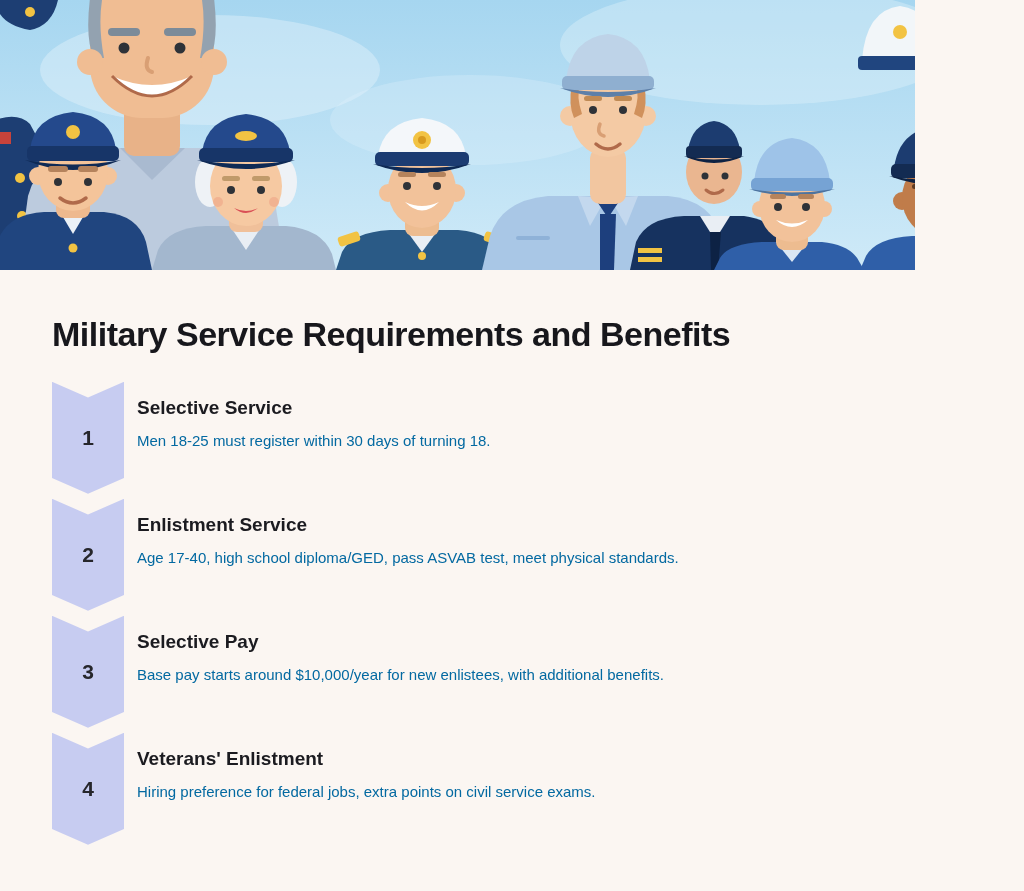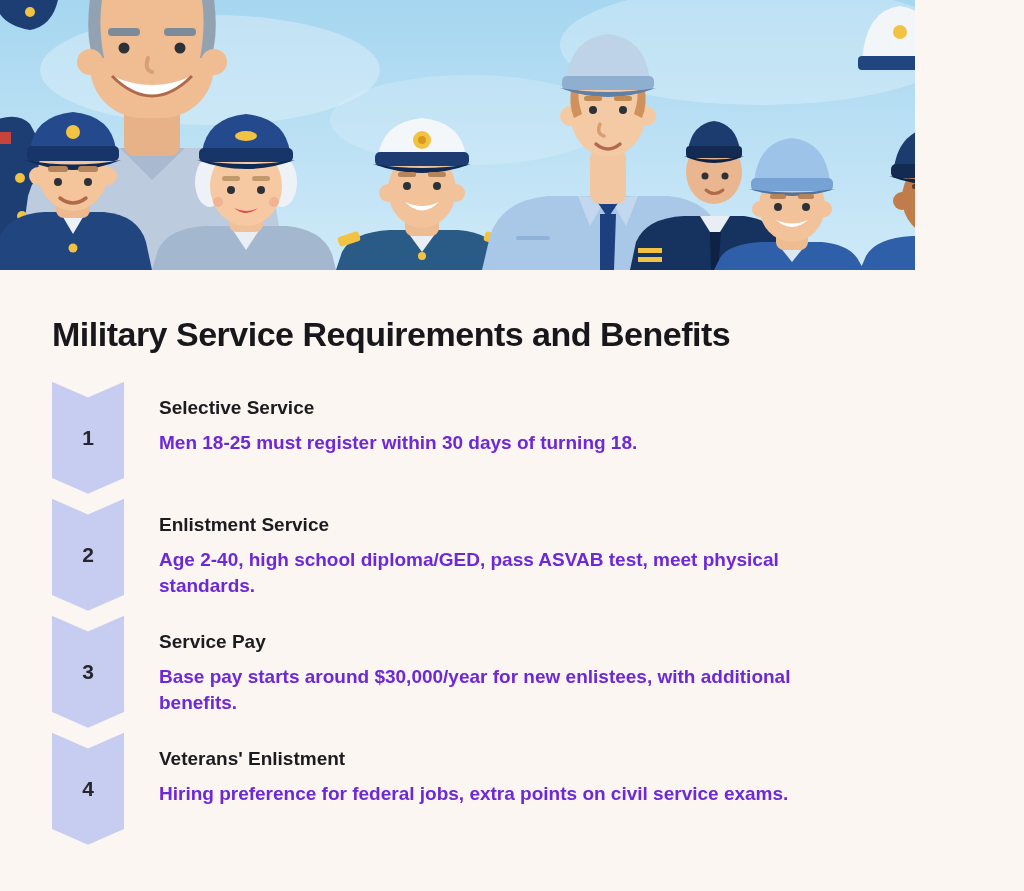--- a/index.html
+++ b/index.html
@@ -43,32 +43,32 @@
     clip-path: polygon(0 0, 50% 14%, 100% 0, 100% 86%, 50% 100%, 0 86%);
     display: flex;
     align-items: center;
     justify-content: center;
     font-size: 21px;
     font-weight: 700;
     color: #26262b;
   }
   .step-text {
     padding-top: 15px;
-    padding-left: 35px;
+    padding-left: 13px;
   }
   .step-title {
     font-size: 19px;
     font-weight: 700;
     color: #1b1b20;
     margin-bottom: 11px;
   }
   .step-desc {
-    font-size: 19px;
-    font-weight: 700;
-    color: #6d28d9;
+    font-size: 15px;
+    font-weight: 400;
+    color: #0369a1;
     line-height: 1.4;
   }
 </style>
 </head>
 <body>
 
 <div class="page">
 
   <div class="hero">
     <svg width="1024" height="270" viewBox="0 0 1024 270" preserveAspectRatio="xMidYMid slice" xmlns="http://www.w3.org/2000/svg">
@@ -277,31 +277,31 @@
           <p class="step-desc">Men 18-25 must register within 30 days of turning 18.</p>
         </div>
       </div>
 
       <div class="step">
         <div class="badge">
           <span>2</span>
         </div>
         <div class="step-text">
           <h2 class="step-title">Enlistment Service</h2>
-          <p class="step-desc">Age 2-40, high school diploma/GED, pass ASVAB test, meet physical standards.</p>
+          <p class="step-desc">Age 17-40, high school diploma/GED, pass ASVAB test, meet physical standards.</p>
         </div>
       </div>
 
       <div class="step">
         <div class="badge">
           <span>3</span>
         </div>
         <div class="step-text">
-          <h2 class="step-title">Service Pay</h2>
-          <p class="step-desc">Base pay starts around $30,000/year for new enlistees, with additional benefits.</p>
+          <h2 class="step-title">Selective Pay</h2>
+          <p class="step-desc">Base pay starts around $10,000/year for new enlistees, with additional benefits.</p>
         </div>
       </div>
 
       <div class="step">
         <div class="badge">
           <span>4</span>
         </div>
         <div class="step-text">
           <h2 class="step-title">Veterans' Enlistment</h2>
           <p class="step-desc">Hiring preference for federal jobs, extra points on civil service exams.</p>

